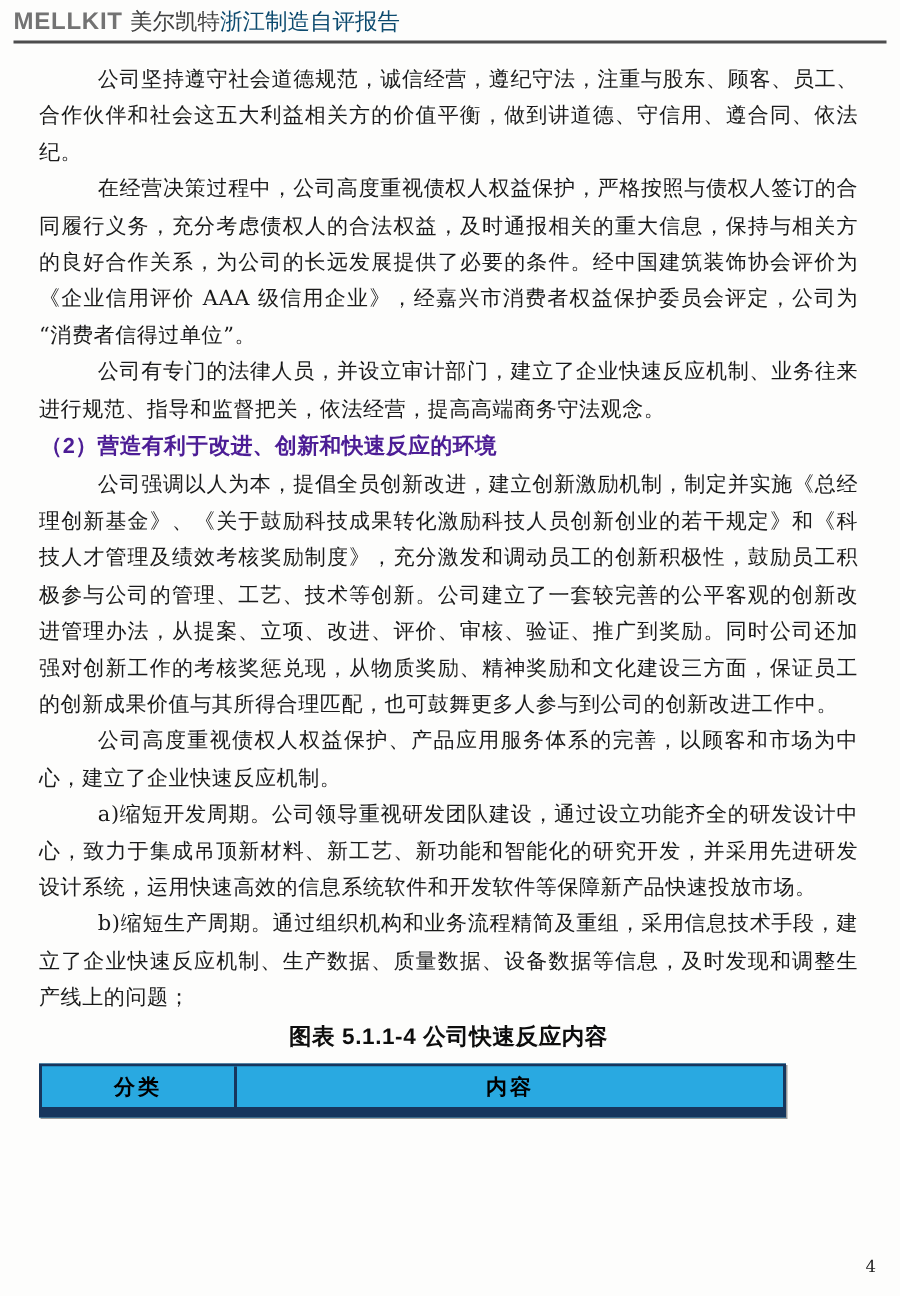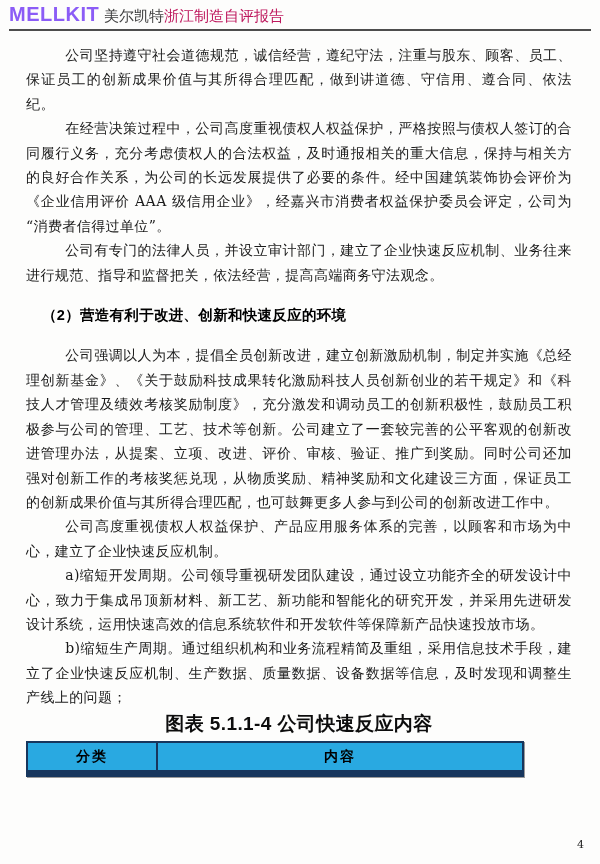--- a/index.html
+++ b/index.html
@@ -17,51 +17,51 @@
     margin:6px 9px 0 9px;
     padding-bottom:4px;
     border-bottom:2px solid #4d4d4d;
     font-size:15px;
     line-height:17px;
     white-space:nowrap;
   }
   .logo{
     font-family:"Liberation Sans","DejaVu Sans",sans-serif;
     font-weight:bold;
-    font-size:20px;
+    font-size:16px;
     letter-spacing:.5px;
-    color:#8b5cf6;
+    color:#737373;
   }
   .brand{ color:#404040; }
-  .doc-title{ color:#be185d; }
+  .doc-title{ color:#0c4a6e; }
   
   .content{
     margin:12px 28px 0 26px;
     font-size:14px;
     line-height:24.4px;
     text-align:justify;
     letter-spacing:.4px;
   }
   .content p{ margin:0; text-indent:2.8em; }
   .section-heading{
-    margin:16px;
+    margin:1px;
     font-family:"Liberation Sans","DejaVu Sans",sans-serif;
     font-size:14.5px;
     font-weight:bold;
     line-height:24.4px;
-    color:#000000;
+    color:#4c1d95;
     letter-spacing:.3px;
   }
   
   .fig-caption{
     margin:4px 0 7px 0;
     text-align:center;
     font-family:"Liberation Sans","DejaVu Sans",sans-serif;
     font-weight:bold;
-    font-size:19px;
+    font-size:15px;
     line-height:20px;
     color:#0d0d0d;
   }
   .fig-table{
     width:494px;
     margin-left:0;
     border:2px solid #17365d;
     border-bottom-width:5px;
     box-shadow:1px 1px 0 #9a9a9a;
     background:#29a9e1;
@@ -97,21 +97,21 @@
 <body>
 
 <div class="page">
 
   <div class="doc-header">
     <span class="logo">MELLKIT</span>
     <span class="brand">美尔凯特</span><span class="doc-title">浙江制造自评报告</span>
   </div>
 
   <div class="content">
-    <p>公司坚持遵守社会道德规范，诚信经营，遵纪守法，注重与股东、顾客、员工、保证员工的创新成果价值与其所得合理匹配，做到讲道德、守信用、遵合同、依法纪。</p>
+    <p>公司坚持遵守社会道德规范，诚信经营，遵纪守法，注重与股东、顾客、员工、合作伙伴和社会这五大利益相关方的价值平衡，做到讲道德、守信用、遵合同、依法纪。</p>
     <p>在经营决策过程中，公司高度重视债权人权益保护，严格按照与债权人签订的合同履行义务，充分考虑债权人的合法权益，及时通报相关的重大信息，保持与相关方的良好合作关系，为公司的长远发展提供了必要的条件。经中国建筑装饰协会评价为《企业信用评价 AAA 级信用企业》，经嘉兴市消费者权益保护委员会评定，公司为“消费者信得过单位”。</p>
     <p>公司有专门的法律人员，并设立审计部门，建立了企业快速反应机制、业务往来进行规范、指导和监督把关，依法经营，提高高端商务守法观念。</p>
 
     <h3 class="section-heading">（2）营造有利于改进、创新和快速反应的环境</h3>
 
     <p>公司强调以人为本，提倡全员创新改进，建立创新激励机制，制定并实施《总经理创新基金》、《关于鼓励科技成果转化激励科技人员创新创业的若干规定》和《科技人才管理及绩效考核奖励制度》，充分激发和调动员工的创新积极性，鼓励员工积极参与公司的管理、工艺、技术等创新。公司建立了一套较完善的公平客观的创新改进管理办法，从提案、立项、改进、评价、审核、验证、推广到奖励。同时公司还加强对创新工作的考核奖惩兑现，从物质奖励、精神奖励和文化建设三方面，保证员工的创新成果价值与其所得合理匹配，也可鼓舞更多人参与到公司的创新改进工作中。</p>
     <p>公司高度重视债权人权益保护、产品应用服务体系的完善，以顾客和市场为中心，建立了企业快速反应机制。</p>
     <p>a)缩短开发周期。公司领导重视研发团队建设，通过设立功能齐全的研发设计中心，致力于集成吊顶新材料、新工艺、新功能和智能化的研究开发，并采用先进研发设计系统，运用快速高效的信息系统软件和开发软件等保障新产品快速投放市场。</p>
     <p>b)缩短生产周期。通过组织机构和业务流程精简及重组，采用信息技术手段，建立了企业快速反应机制、生产数据、质量数据、设备数据等信息，及时发现和调整生产线上的问题；</p>
 

